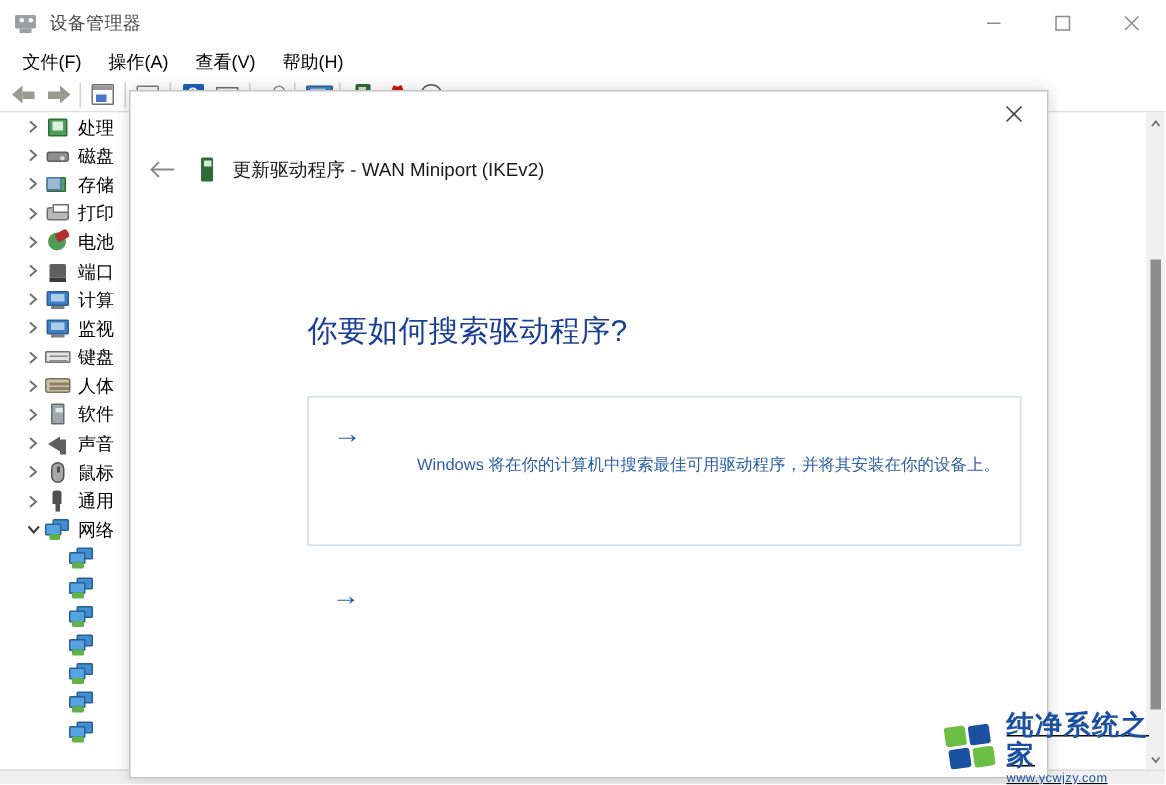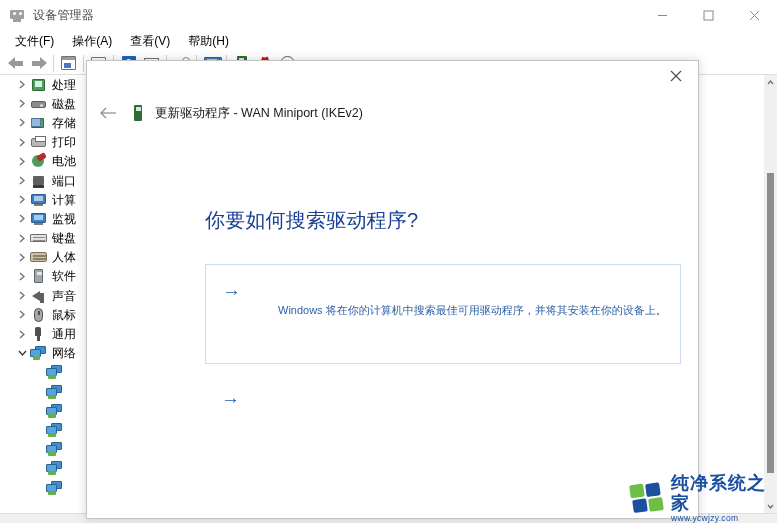--- a/index.html
+++ b/index.html
@@ -328,21 +328,21 @@
     transform: rotate(-8deg);
   }
   .wm-logo i {
     position: absolute; width: 14px; height: 13px;
     border-radius: 2px; display: block;
   }
   .wm-logo .s1 { left: 0;  top: 0;  background: #6cbe45; }
   .wm-logo .s2 { left: 16px; top: 1px; background: #1b4fa0; }
   .wm-logo .s3 { left: 1px; top: 15px; background: #1b4fa0; }
   .wm-logo .s4 { left: 17px; top: 16px; background: #6cbe45; }
-  .wm-text { display: flex; flex-direction: column; }
+  .wm-text { display: flex; flex-direction: column; text-decoration: underline; }
   .wm-name {
     font-size: 18px; font-weight: bold; color: #1b4fa0;
     letter-spacing: 1px; line-height: 20px;
   }
   .wm-url {
     font-size: 8.5px; color: #1b4fa0;
     letter-spacing: 0.3px; line-height: 11px;
   }
 </style>
 </head>

